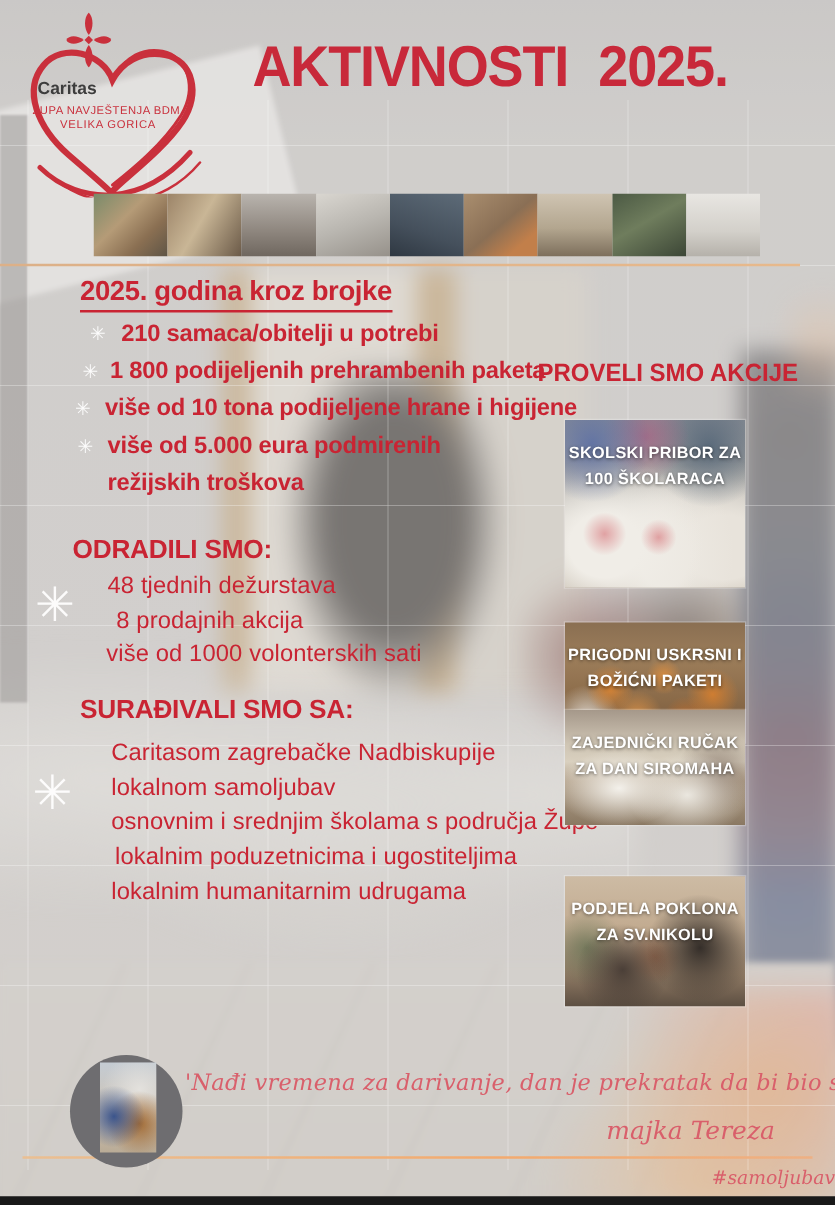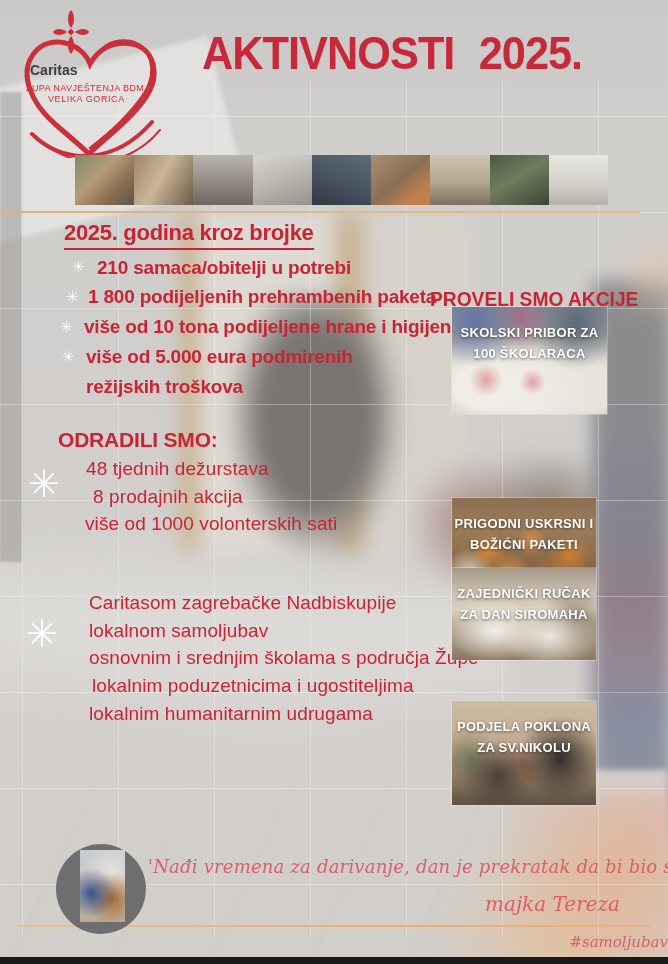--- a/index.html
+++ b/index.html
@@ -70,30 +70,30 @@
   .bullet{font-size:19px;font-weight:bold;letter-spacing:-.2px;}
   .ast{color:rgba(255,255,255,.92);z-index:12;font-family:"DejaVu Sans",sans-serif;font-size:15px;}
   .ast-big{font-size:38px;}
   .sec-heading{font-size:21px;font-weight:bold;letter-spacing:-.2px;}
   .item{font-size:19px;letter-spacing:.1px;}
   
   .actions-heading{left:430px;top:288px;font-size:20px;font-weight:bold;transform:scaleX(.96);transform-origin:left top;}
   .card{position:absolute;left:452px;width:144px;z-index:12;box-shadow:0 0 0 1px rgba(255,255,255,.25);}
   .card .ovl{position:absolute;left:0;right:0;top:15px;text-align:center;color:#fff;font-weight:bold;
     font-size:13px;line-height:21px;letter-spacing:.3px;text-shadow:0 1px 3px rgba(0,0,0,.55);z-index:2;}
-  .card1{top:307px;height:107px;background:
+  .card1{top:336px;height:134px;background:
     radial-gradient(circle at 15% 14%,rgba(90,110,165,.85),transparent 28%),
     radial-gradient(circle at 45% 10%,rgba(165,95,130,.75),transparent 24%),
     radial-gradient(circle at 80% 16%,rgba(75,95,115,.8),transparent 30%),
     radial-gradient(circle at 22% 68%,rgba(205,70,80,.45),transparent 12%),
     radial-gradient(circle at 52% 70%,rgba(205,70,80,.45),transparent 12%),
     radial-gradient(ellipse at 22% 75%,#f0ede7 0 18%,transparent 50%),
     radial-gradient(ellipse at 55% 80%,#ece8e1 0 18%,transparent 50%),
     radial-gradient(ellipse at 88% 76%,#e8e3db 0 18%,transparent 48%),
-    linear-gradient(180deg,#8b8f96 0%,#a8a6a2 35%,#cdc9c2 60%,#b3a795 100%); padding-left: 11px;}
+    linear-gradient(180deg,#8b8f96 0%,#a8a6a2 35%,#cdc9c2 60%,#b3a795 100%);}
   .card2{top:466px;height:96px;background:
     radial-gradient(circle at 25% 55%,rgba(225,135,50,.85),transparent 16%),
     radial-gradient(circle at 55% 45%,rgba(228,145,62,.85),transparent 15%),
     radial-gradient(circle at 82% 60%,rgba(218,128,45,.85),transparent 16%),
     radial-gradient(circle at 40% 78%,rgba(233,153,72,.75),transparent 18%),
     radial-gradient(circle at 68% 82%,rgba(203,112,40,.75),transparent 16%),
     radial-gradient(circle at 12% 80%,rgba(240,238,233,.8),transparent 18%),
     linear-gradient(180deg,#8a6f52 0%,#9c7d5a 30%,#8a6a48 65%,#6f543a 100%); margin-top: 32px;}
   .card3{top:568px;height:92px;background:
     radial-gradient(ellipse at 30% 68%,rgba(247,245,240,.95),transparent 35%),
@@ -187,20 +187,21 @@
   <span class="abs ast" style="left:62px;top:348px;">✳</span>
   <div class="abs red bullet" style="left:86px;top:346px;">više od 5.000 eura podmirenih</div>
   <div class="abs red bullet" style="left:86px;top:376px;">režijskih troškova</div>
 
   <div class="abs red sec-heading" style="left:58px;top:428px;">ODRADILI SMO:</div>
   <div class="abs red item" style="left:86px;top:458px;">48 tjednih dežurstava</div>
   <div class="abs red item" style="left:93px;top:486px;">8 prodajnih akcija</div>
   <div class="abs red item" style="left:85px;top:513px;">više od 1000 volonterskih sati</div>
   <span class="abs ast ast-big" style="left:28px;top:462px;">✳</span>
 
+  <div class="abs red sec-heading" style="left:64px;top:556px;">SURAĐIVALI SMO SA:</div>
   <div class="abs red item" style="left:89px;top:592px;">Caritasom zagrebačke Nadbiskupije</div>
   <div class="abs red item" style="left:89px;top:620px;">lokalnom samoljubav</div>
   <div class="abs red item" style="left:89px;top:647px;">osnovnim i srednjim školama s područja Župe</div>
   <div class="abs red item" style="left:92px;top:675px;">lokalnim poduzetnicima i ugostiteljima</div>
   <div class="abs red item" style="left:89px;top:703px;">lokalnim humanitarnim udrugama</div>
   <span class="abs ast ast-big" style="left:26px;top:612px;">✳</span>
 
   <div class="abs red actions-heading">PROVELI SMO AKCIJE</div>
 
   <div class="card card1">

